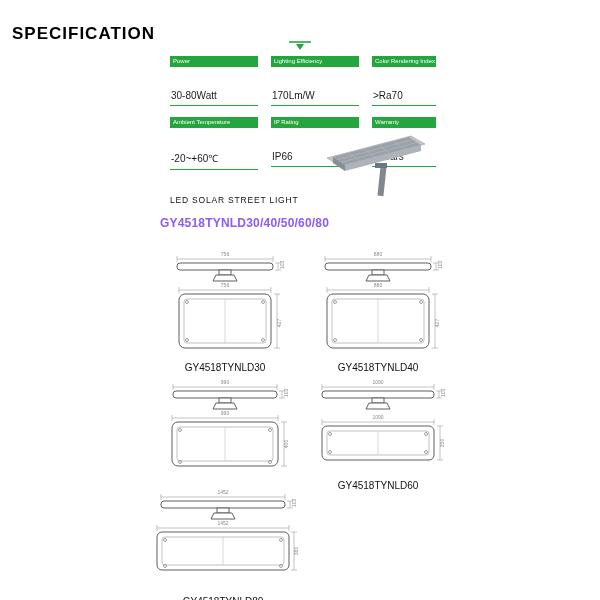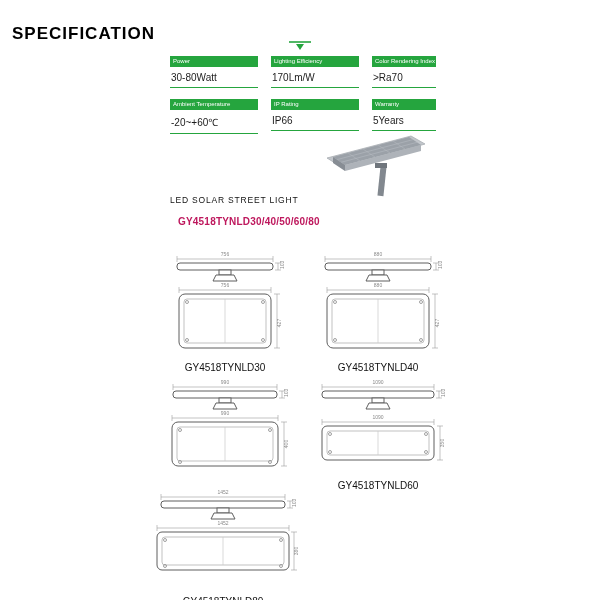--- a/index.html
+++ b/index.html
@@ -9,29 +9,29 @@
   .title{position:absolute;top:12px;left:0;width:100%;text-align:left;
          font-size:17px;font-weight:700;letter-spacing:1px;color:#000;margin:12px;}
   .accent{position:absolute;top:37px;left:288px;}
 
   .spec-table{position:absolute;left:170px;top:56px;width:270px;}
   .spec-row{display:flex;gap:13px;margin-bottom:11px;}
   .cell{width:88px;}
   .cell.narrow{width:64px;}
   .cell-label{background:#25a53e;color:#fff;font-size:6px;line-height:11px;height:11px;
               padding:0 3px;white-space:nowrap;overflow:hidden;}
-  .cell-value{font-size:10px;color:#1c1c1c;padding:5px 1px 4px 1px;
+  .cell-value{font-size:10px;color:#1c1c1c;padding:23px 1px 4px 1px;
               border-bottom:1.5px solid #25a53e;white-space:nowrap;}
 
   .photo{position:absolute;left:323px;top:124px;}
 
   .category{position:absolute;left:170px;top:195px;font-size:8.5px;
             letter-spacing:0.8px;color:#111;}
-  .model-line{position:absolute;left:178px;top:216px;font-size:10px;
-              font-weight:700;color:#be185d;letter-spacing:0.2px;}
+  .model-line{position:absolute;left:160px;top:216px;font-size:12px;
+              font-weight:700;color:#8b5cf6;letter-spacing:0.2px;}
 
   .unit{position:absolute;width:160px;text-align:center;}
   .unit svg{display:block;margin:0 auto;}
   .unit-label{font-size:10px;font-weight:400;margin-top:6px;color:#111;}
 
   .outline{fill:#fff;stroke:#5f5f5f;stroke-width:1;}
   .outline-light{fill:none;stroke:#a8a8a8;stroke-width:0.7;}
   .screw{fill:none;stroke:#8a8a8a;stroke-width:0.8;}
   .inner-line{stroke:#c9c9c9;stroke-width:0.7;}
   .dim{stroke:#9a9a9a;stroke-width:0.6;}

